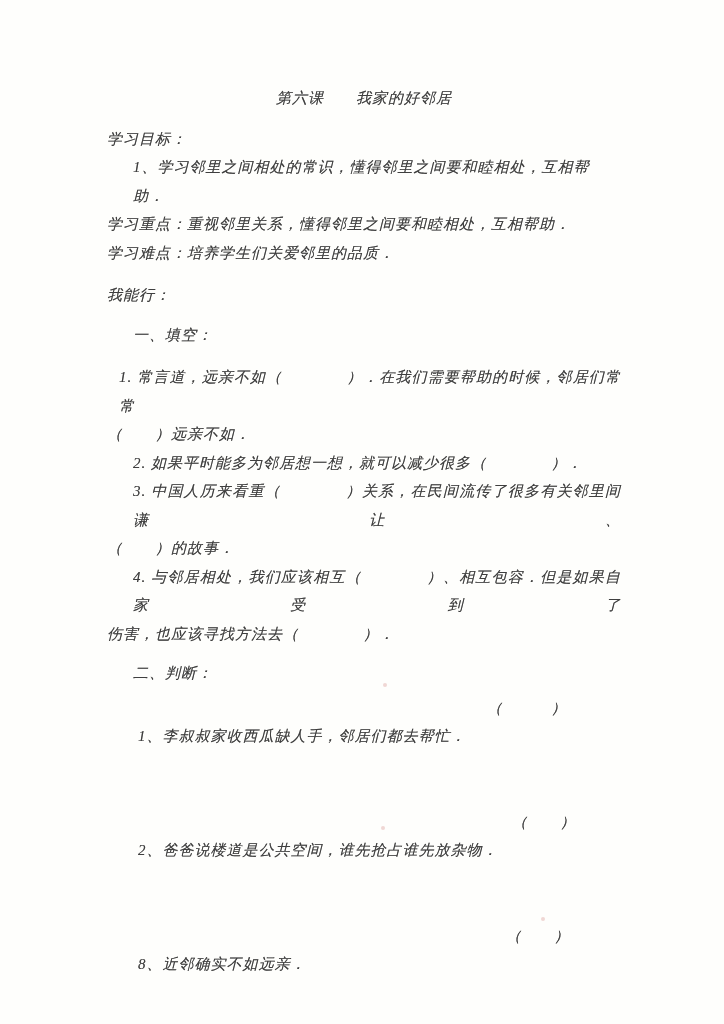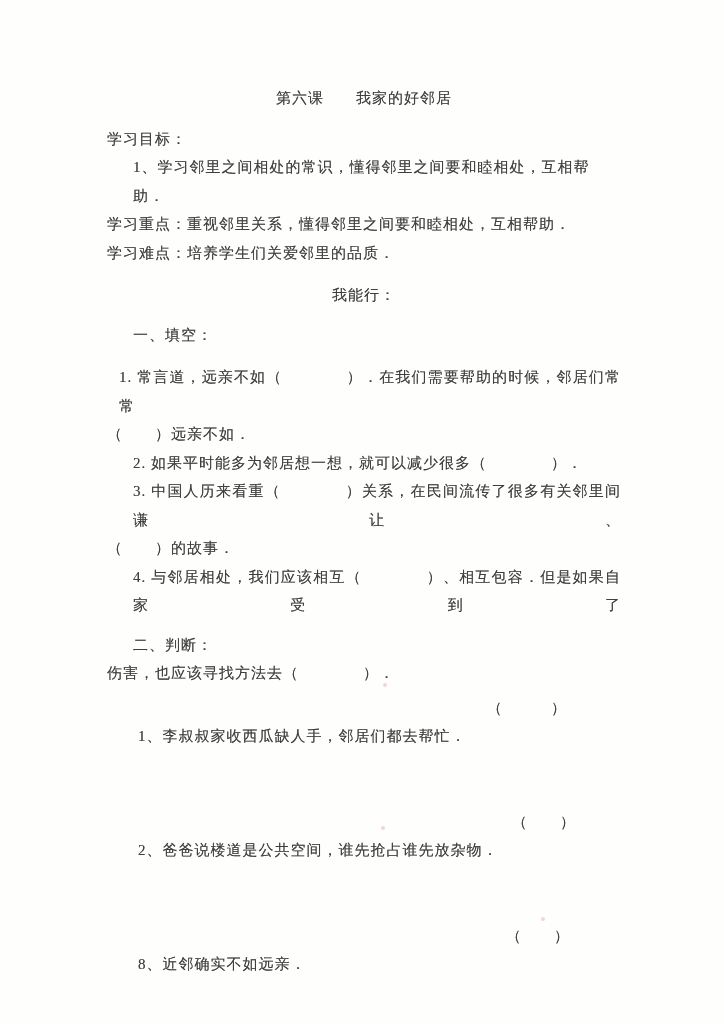--- a/index.html
+++ b/index.html
@@ -25,60 +25,60 @@
     text-shadow: 0 0 0.5px rgba(63,63,63,0.55);
   }
   .title { text-align: center; }
   .ind1 { padding-left: 12px; }
   .ind2 { padding-left: 26px; }
   .stretch { text-align: justify; text-align-last: justify; }
   .mt2 { margin-top: 14px; }
   .mt3 { margin-top: 12px; }
   .mt6 { margin-top: 6px; }
   .mt11 { margin-top: 11px; }
-  .mt14 { margin-top: 14px; text-align: center; }
+  .mt14 { margin-top: 14px; }
   .judge-row { position: relative; }
   .blank { position: absolute; top: 0; }
   .judge-row.j1 .blank { left: 380px; }
   .judge-row.j2 .blank { left: 405px; }
   .judge-row.j3 .blank { left: 399px; }
   .artifact {
     position: absolute;
     width: 4px; height: 4px;
     border-radius: 50%;
     opacity: 0.45;
   }
   .a1 { left: 383px; top: 683px; }
   .a2 { left: 381px; top: 826px; }
   .a3 { left: 541px; top: 917px; }
 </style>
 </head>
 <body>
 
-<div class="page" style="background: rgb(254, 254, 252); color: rgb(63, 63, 63);">
+<div class="page" style="background: rgb(254, 254, 252); color: rgb(63, 63, 63); font-style: italic;">
 
   <div class="line title">第六课　　我家的好邻居</div>
 
   <div class="line mt3">学习目标：</div>
   <div class="line ind2">1、学习邻里之间相处的常识，懂得邻里之间要和睦相处，互相帮助．</div>
   <div class="line">学习重点：重视邻里关系，懂得邻里之间要和睦相处，互相帮助．</div>
   <div class="line">学习难点：培养学生们关爱邻里的品质．</div>
 
   <div class="line mt14">我能行：</div>
 
   <div class="line ind2 mt11">一、填空：</div>
   <div class="line ind1 mt2 stretch">1. 常言道，远亲不如（　　　　）．在我们需要帮助的时候，邻居们常常</div>
   <div class="line">（　　）远亲不如．</div>
   <div class="line ind2">2. 如果平时能多为邻居想一想，就可以减少很多（　　　　）．</div>
   <div class="line ind2 stretch">3. 中国人历来看重（　　　　）关系，在民间流传了很多有关邻里间谦让、</div>
   <div class="line">（　　）的故事．</div>
   <div class="line ind2 stretch">4. 与邻居相处，我们应该相互（　　　　）、相互包容．但是如果自家受到了</div>
+  <div class="line">伤害，也应该寻找方法去（　　　　）．</div>
+
   <div class="line ind2 mt11">二、判断：</div>
-
-  <div class="line">伤害，也应该寻找方法去（　　　　）．</div>
   <div class="line ind1 mt6 judge-row j1">
     <span>1、李叔叔家收西瓜缺人手，邻居们都去帮忙．</span>
     <span class="blank">（　　　）</span>
   </div>
   <div class="line ind1 judge-row j2">
     <span>2、爸爸说楼道是公共空间，谁先抢占谁先放杂物．</span>
     <span class="blank">（　　）</span>
   </div>
   <div class="line ind1 judge-row j3">
     <span>8、近邻确实不如远亲．</span>

